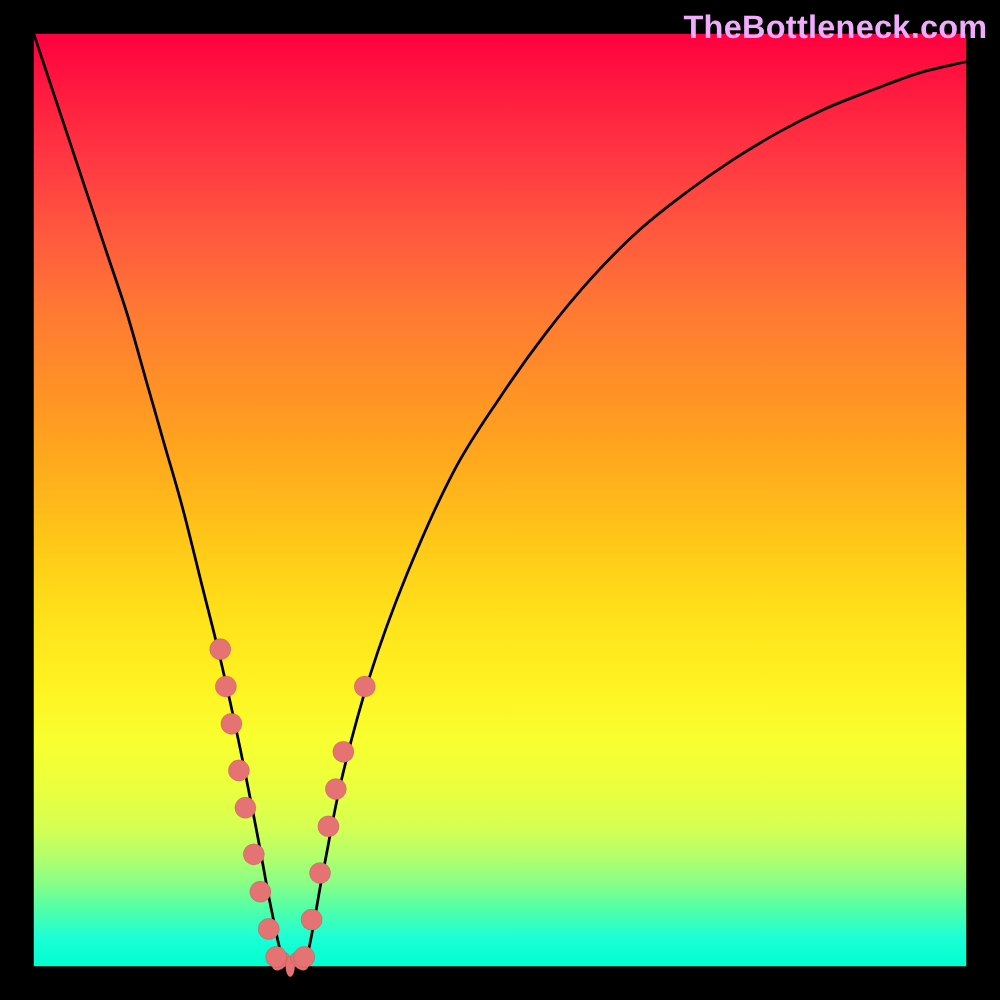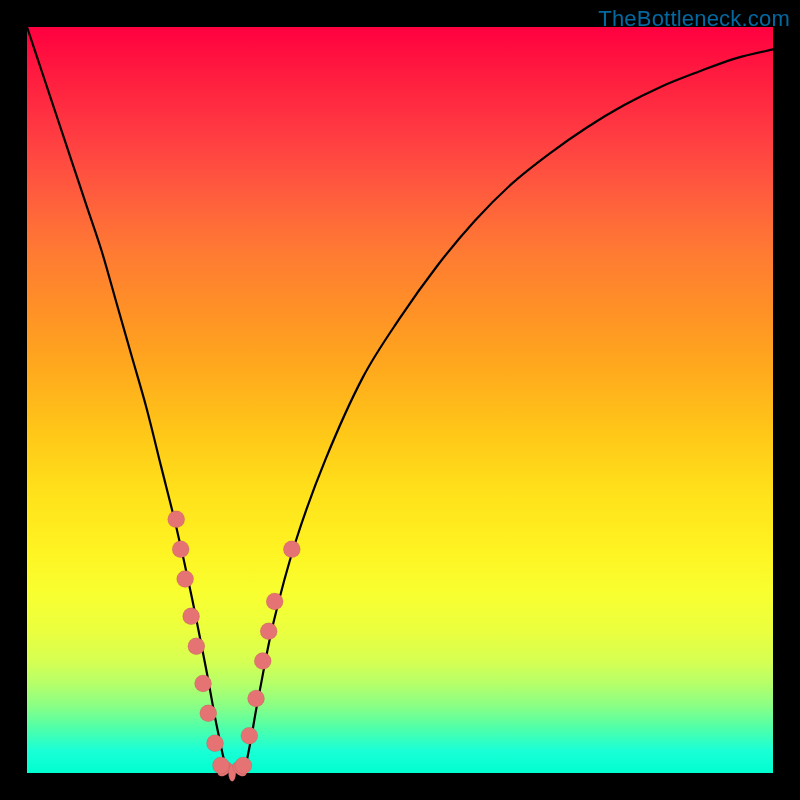--- a/index.html
+++ b/index.html
@@ -37,23 +37,23 @@
       #8aff85 91%,
       #4fffaa 94%,
       #1affd6 97%,
       #00ffd0 100%
     );
   }
   .watermark {
     position: absolute;
     top: 6px;
     right: 10px;
-    color: #0369a1;
-    font-size: 22px;
-    font-weight: 400;
+    color: #f0abfc;
+    font-size: 26px;
+    font-weight: 700;
     letter-spacing: 0.2px;
     user-select: none;
   }
   svg.plot {
     position: absolute;
     left: 0;
     top: 0;
     width: 746px;
     height: 746px;
     overflow: visible;

